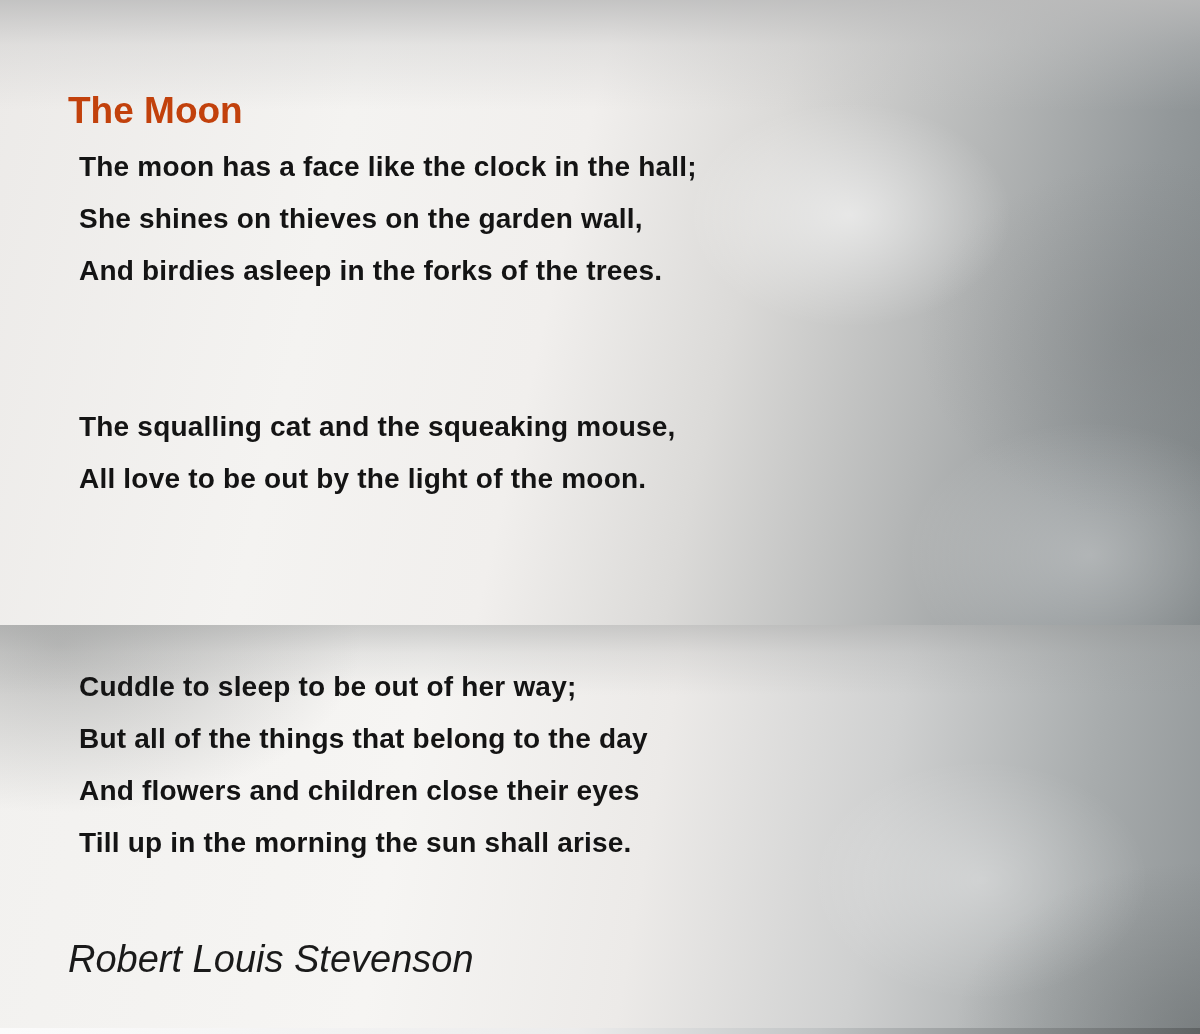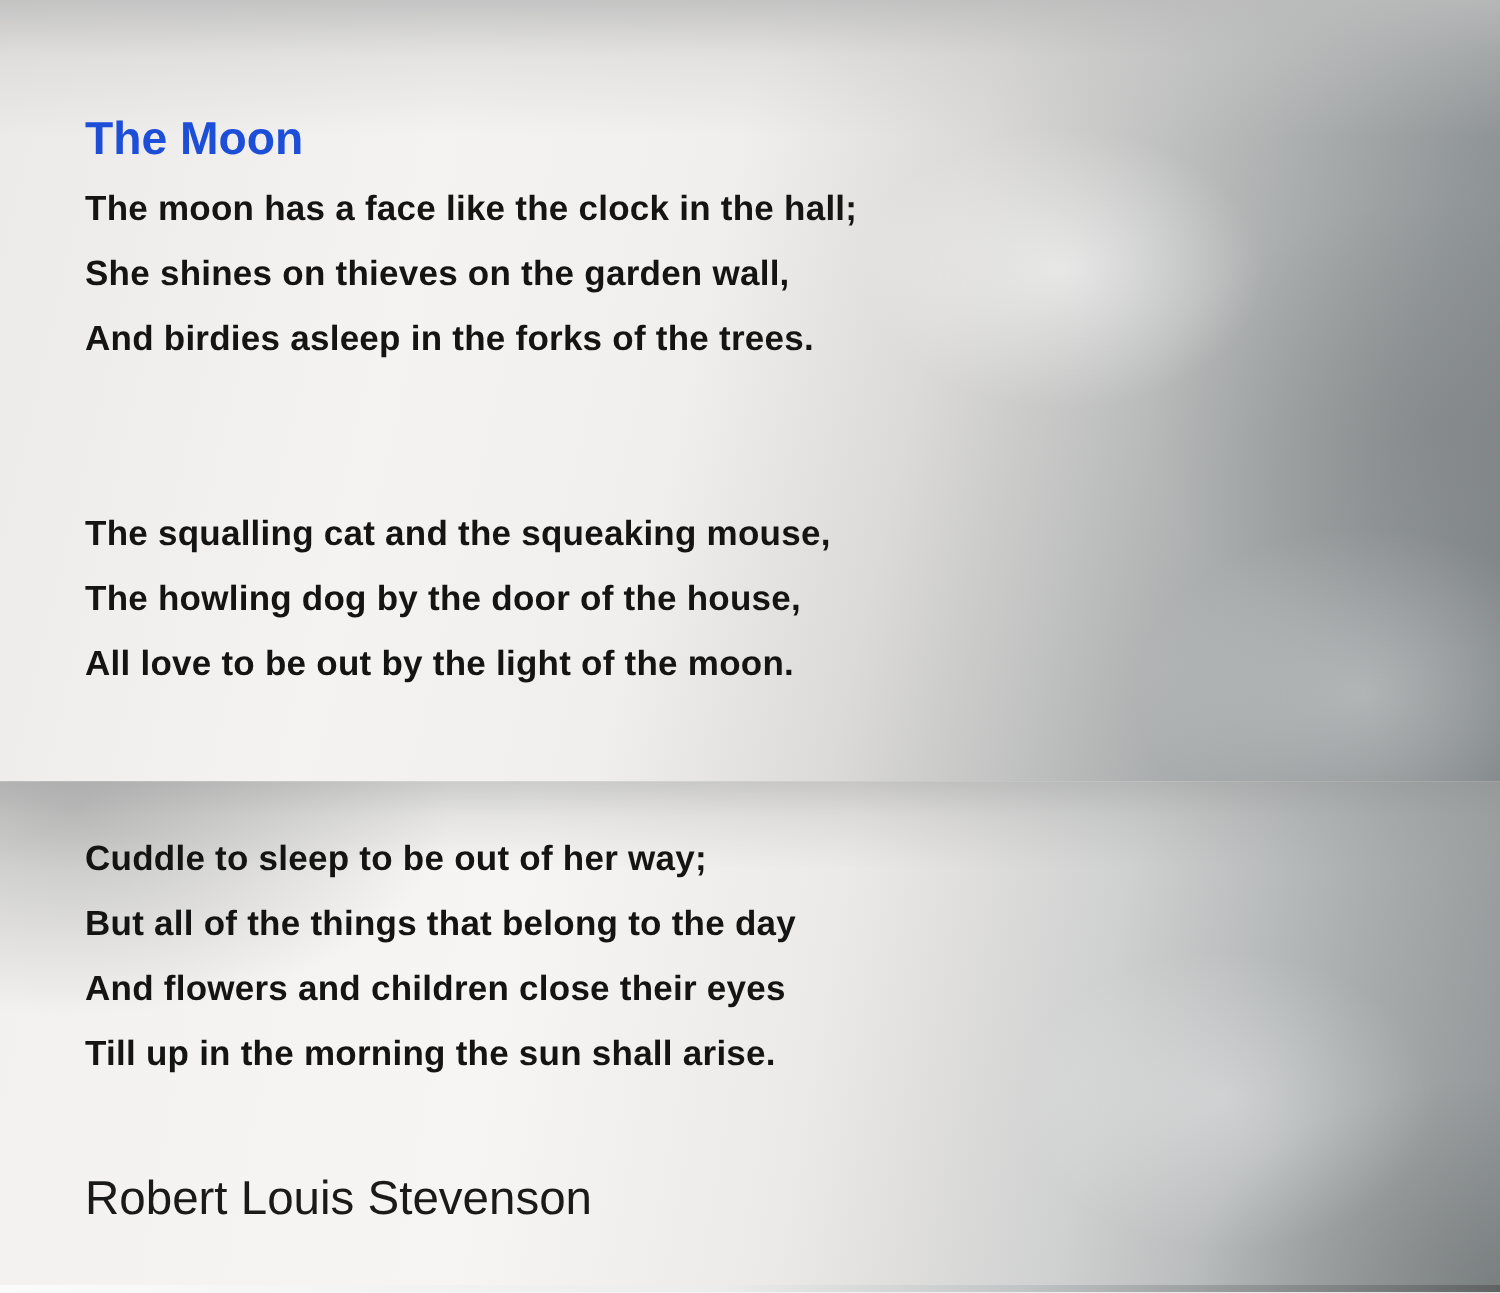--- a/index.html
+++ b/index.html
@@ -55,44 +55,45 @@
     color: #141414;
   }
   .poem-title {
     position: absolute;
     top: 51px;
     left: 0;
     font-size: 37px;
     font-weight: 700;
     line-height: 52px;
     white-space: nowrap;
-    color: #1d4ed8;
+    color: #c2410c;
     margin-top: 34px;
   }
   .stanza {
     position: absolute;
-    left: 0;
+    left: 11px;
     white-space: nowrap;
   }
   .stanza-1 { top: 141px; }
   .stanza-2 { top: 401px; }
   .stanza-3 { top: 661px; }
   .poem-line {
     font-size: 28px;
     font-weight: 700;
     line-height: 52px;
     letter-spacing: 0.2px;
     color: #141414;
   }
   .poem-author {
     position: absolute;
     top: 933px;
     left: 0;
     font-size: 38px;
     font-weight: 400;
+    font-style: italic;
     line-height: 52px;
     white-space: nowrap;
     color: #1a1a1a;
   }
 </style>
 </head>
 <body>
 
 <div class="stage">
 
@@ -105,21 +106,20 @@
     <h1 class="poem-title">The Moon</h1>
 
     <div class="stanza stanza-1">
       <div class="poem-line">The moon has a face like the clock in the hall;</div>
       <div class="poem-line">She shines on thieves on the garden wall,</div>
       <div class="poem-line">And birdies asleep in the forks of the trees.</div>
     </div>
 
     <div class="stanza stanza-2">
       <div class="poem-line">The squalling cat and the squeaking mouse,</div>
-      <div class="poem-line">The howling dog by the door of the house,</div>
       <div class="poem-line">All love to be out by the light of the moon.</div>
     </div>
 
     <div class="stanza stanza-3">
       <div class="poem-line">Cuddle to sleep to be out of her way;</div>
       <div class="poem-line">But all of the things that belong to the day</div>
       <div class="poem-line">And flowers and children close their eyes</div>
       <div class="poem-line">Till up in the morning the sun shall arise.</div>
     </div>
 

